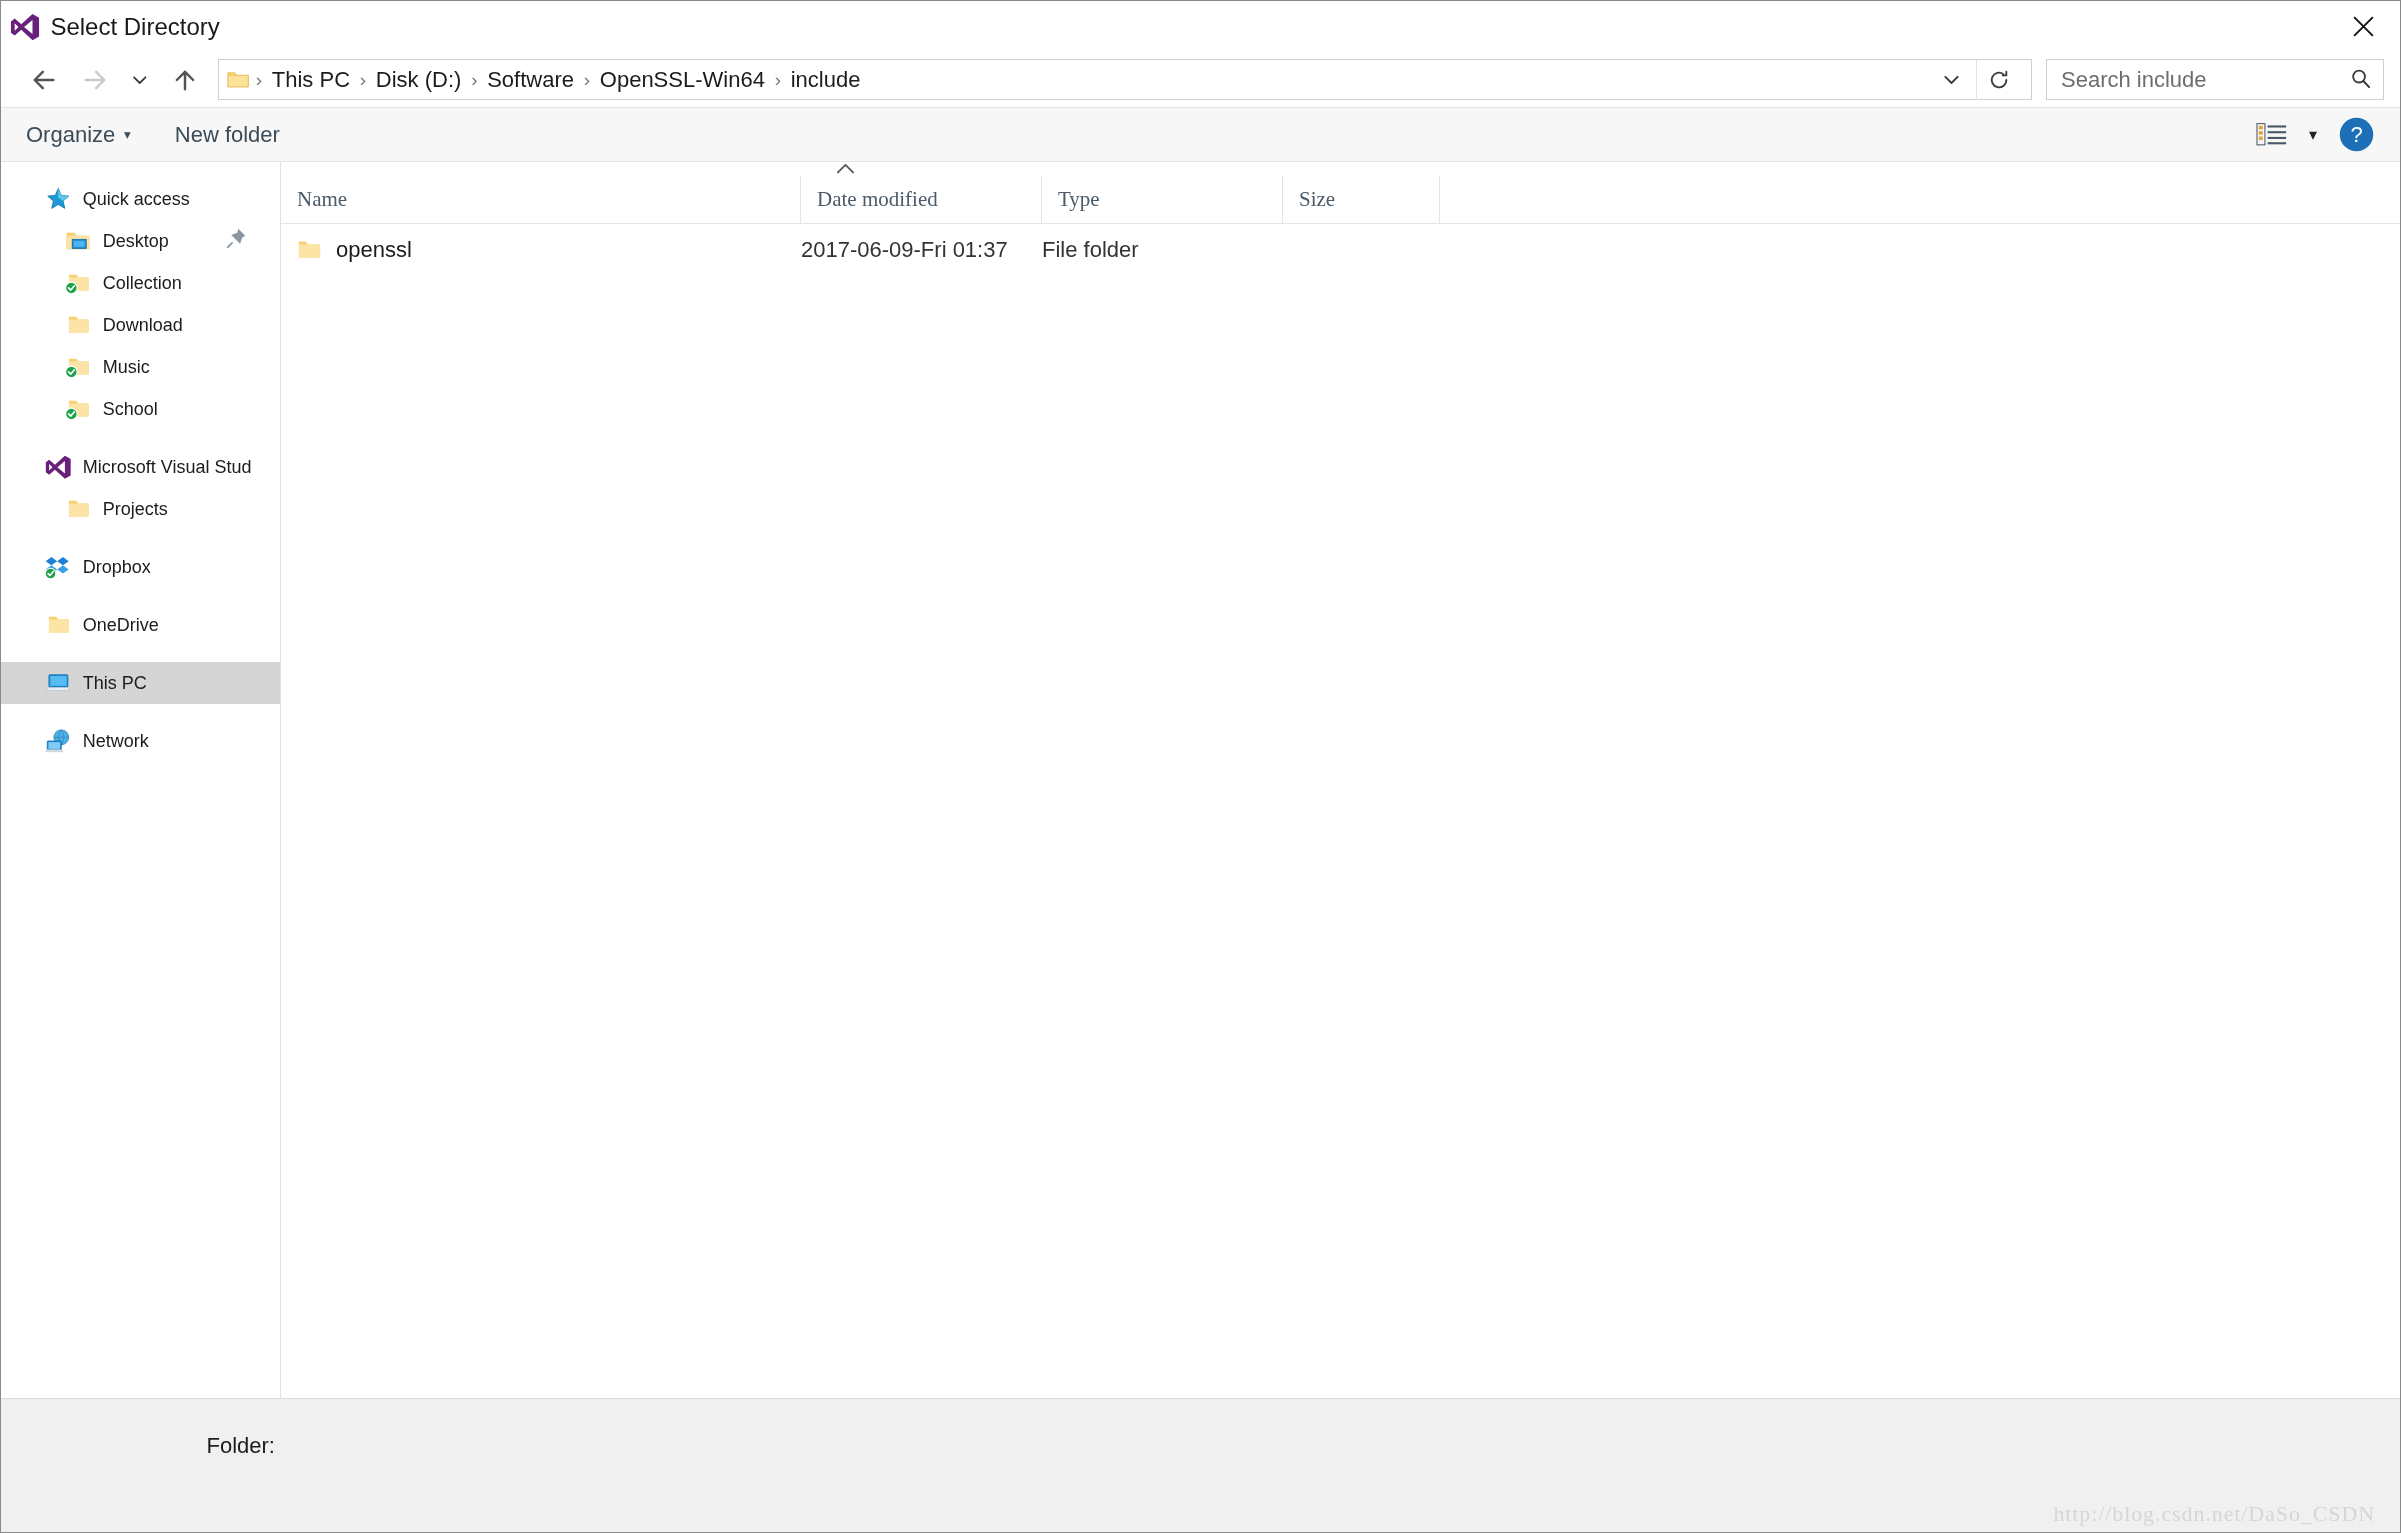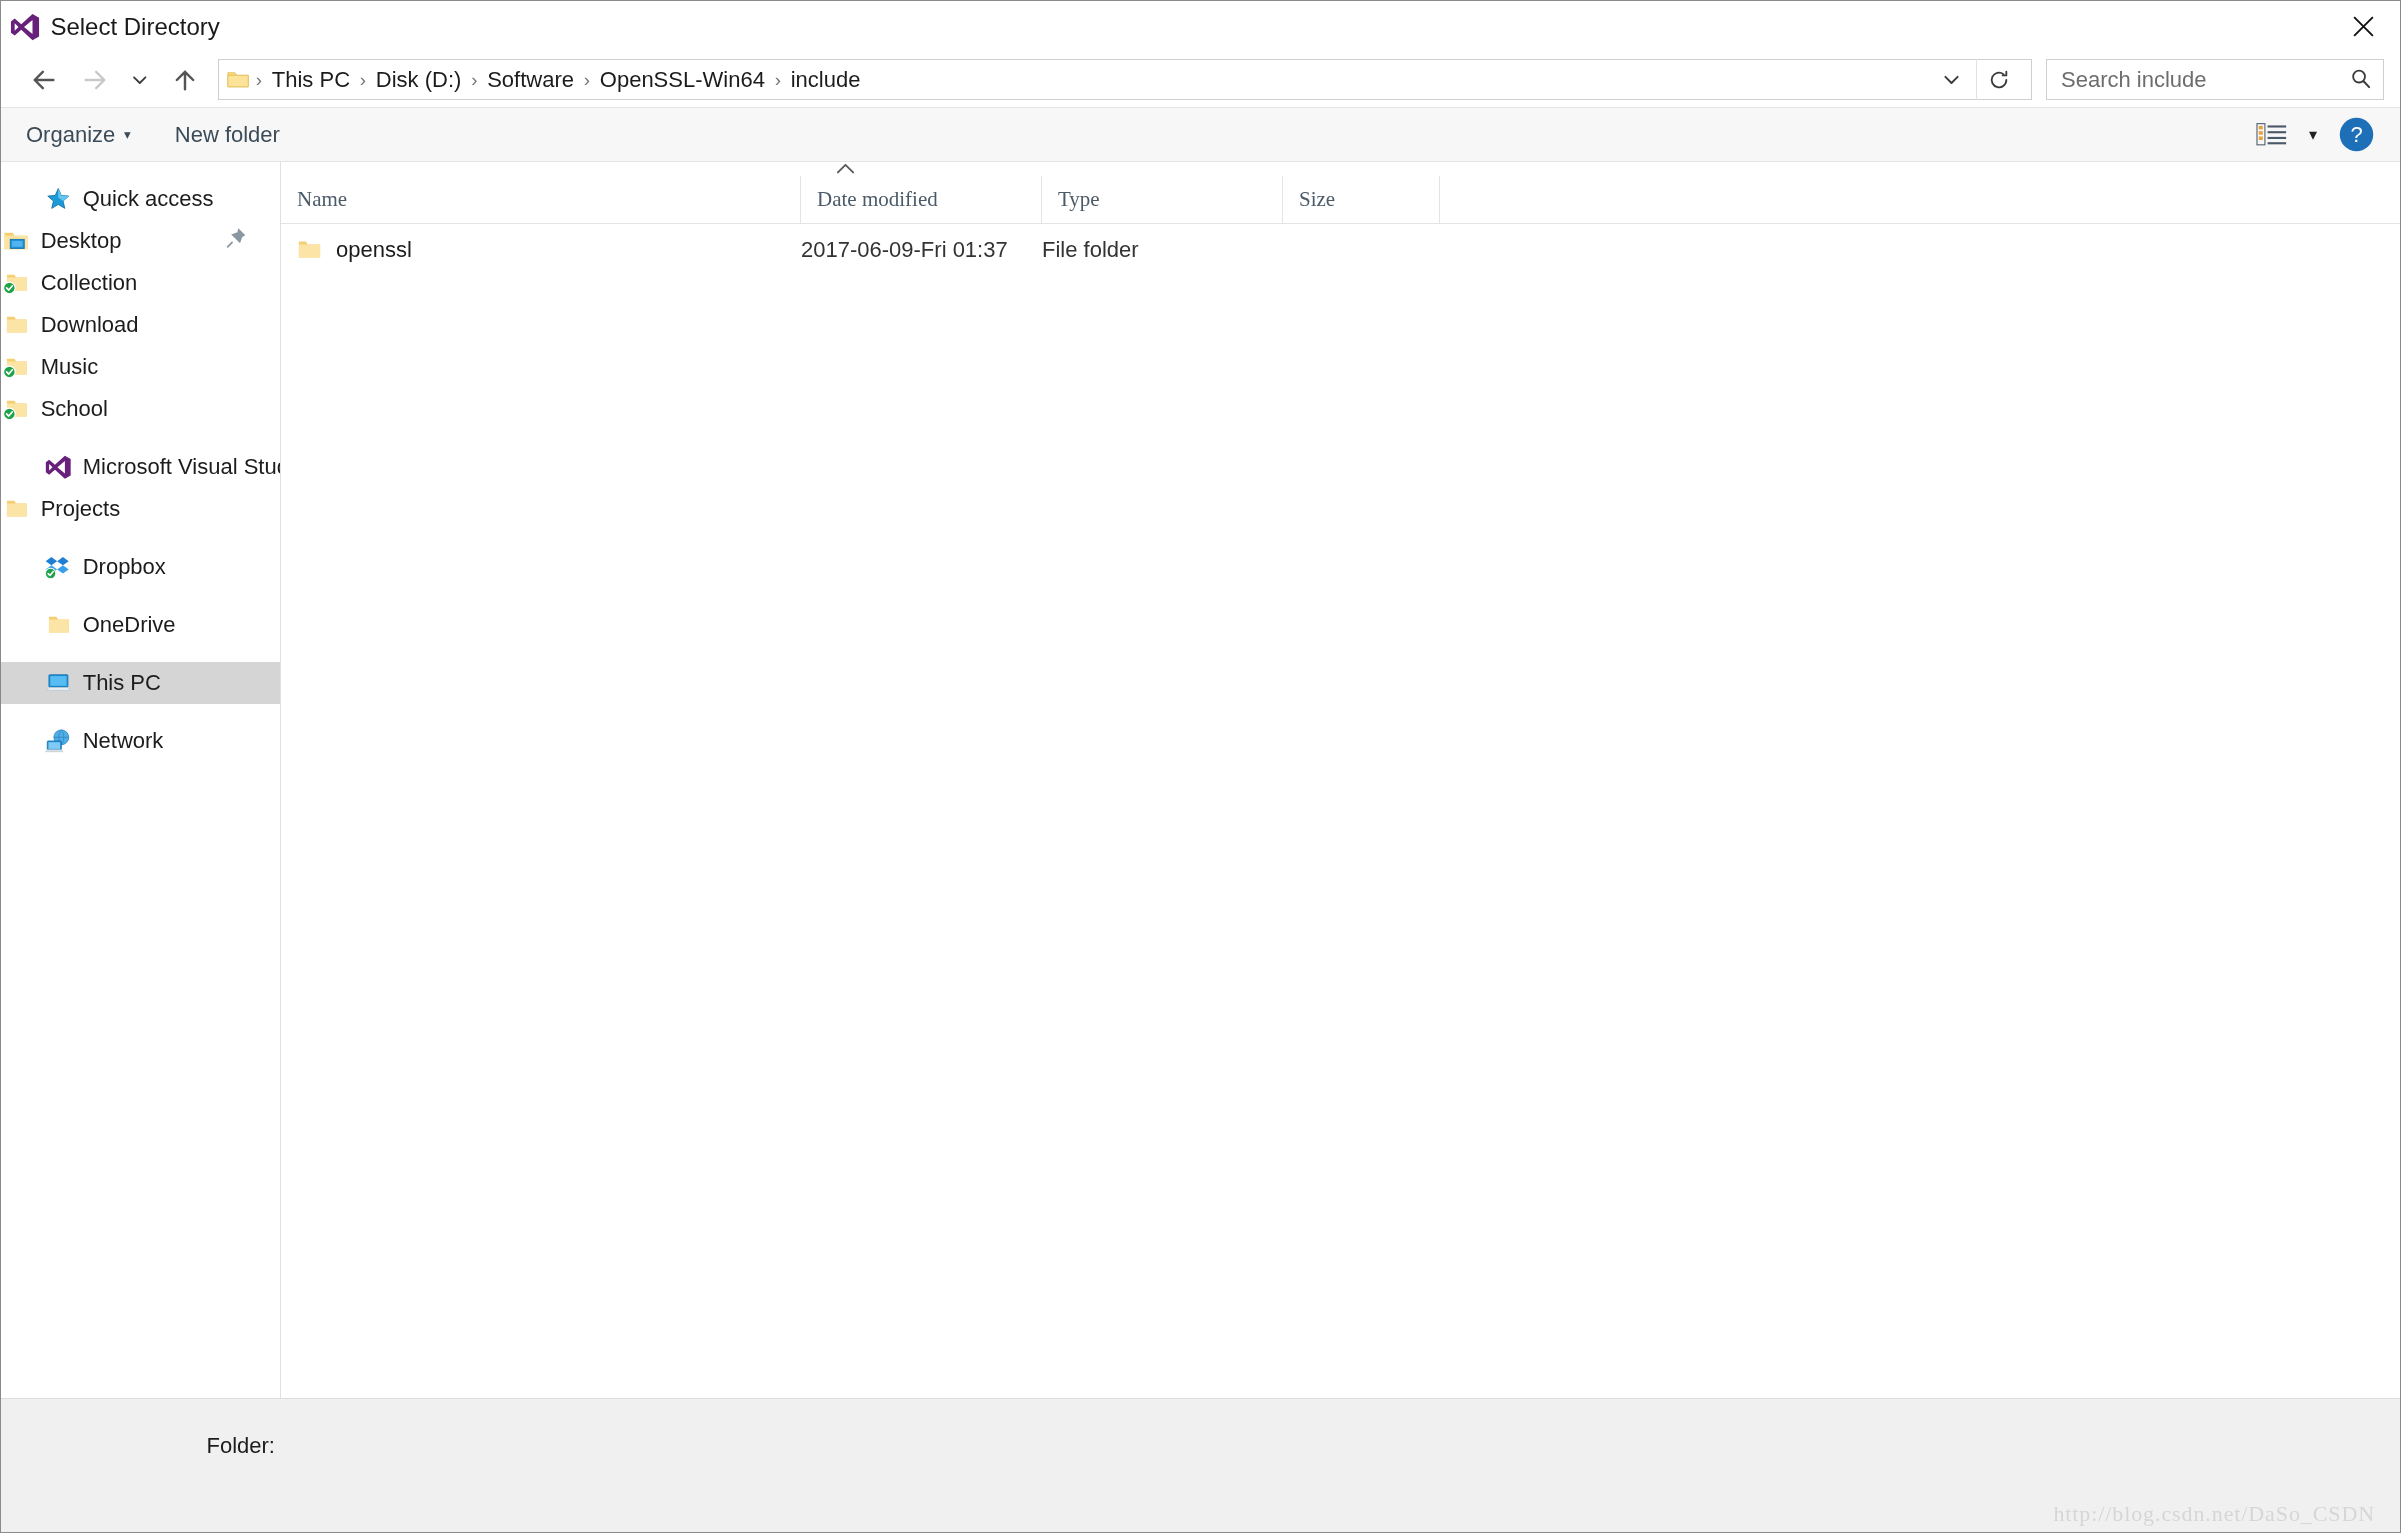--- a/index.html
+++ b/index.html
@@ -120,31 +120,31 @@
   .sidebar {
     width: 280px; flex: 0 0 280px;
     border-right: 0.9px solid #e0e0e0;
     background: #ffffff;
     padding-top: 16px;
     overflow: hidden;
     position: relative;
   }
   .navitem {
     height: 42px; display: flex; align-items: center;
-    font-size: 22px; color: #1c1c1c; white-space: nowrap;
+    font-size: 18px; color: #1c1c1c; white-space: nowrap;
     position: relative; cursor: default;
   }
   .navitem.selected { background: #d5d5d5; }
   .navitem .ico {
     width: 30px; height: 30px; flex: 0 0 30px;
     margin-right: 9.7px; position: relative;
     display: flex; align-items: center; justify-content: center;
   }
   .navitem.lvl0 { padding-left: 42px; }
-  .navitem.lvl1 { }
+  .navitem.lvl1 { padding-left: 62px; }
   .navitem .pin { position: absolute; right: 32px; top: 50%; transform: translateY(-50%); }
   .navgap { height: 16px; }
   .navlabel { overflow: hidden; }
 
   
   .filepane { flex: 1 1 auto; display: flex; flex-direction: column; min-width: 0; background:#fff; }
   .sortmark {
     height: 14px; flex: 0 0 14px; position: relative;
   }
   .sortmark .chev { position: absolute; left: 553px; top: 0px; }

